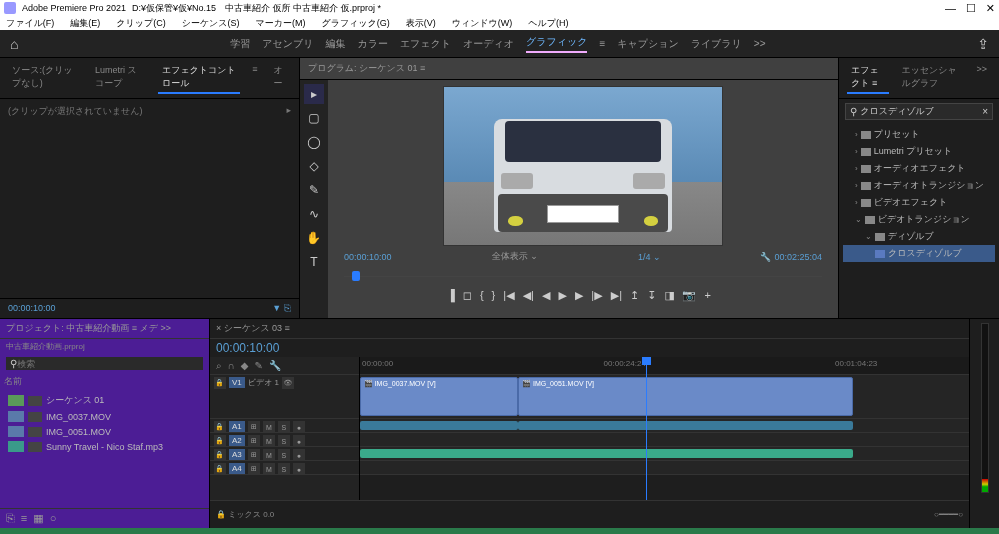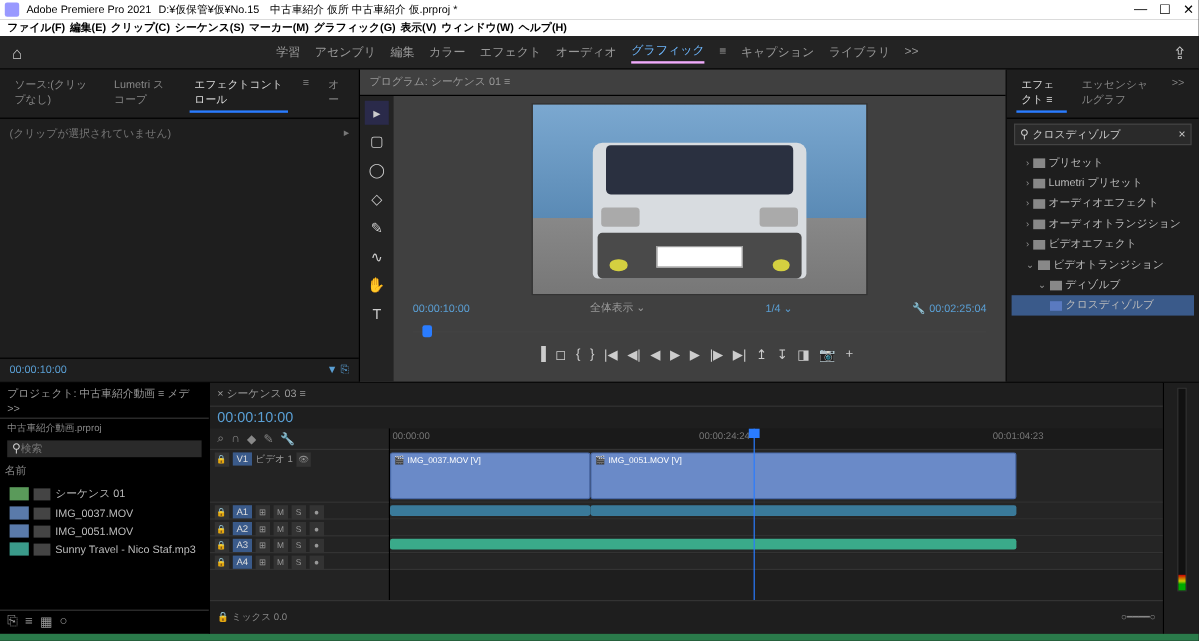--- a/index.html
+++ b/index.html
@@ -1,21 +1,21 @@
 <!DOCTYPE html>
 <html><head>
 <meta charset="utf-8">
 <style>
 * { box-sizing: border-box; margin: 0; padding: 0; font-family: sans-serif; }
 body { background: #1a1a1a; color: #ccc; font-size: 10px; width: 999px; height: 534px; overflow: hidden; }
 .titlebar { background: #fff; color: #000; height: 16px; display: flex; align-items: center; padding: 0 4px; font-size: 9px; justify-content: space-between; }
 .titlebar .left { display: flex; gap: 6px; align-items: center; }
 .titlebar .pr-logo { width: 12px; height: 12px; background: #9999ff; display: inline-block; border-radius: 2px; }
 .titlebar .win-btns { display: flex; gap: 10px; font-size: 11px; }
-.menubar { background: #fff; color: #000; height: 14px; display: flex; gap: 4px; padding: 0 6px; font-size: 9px; align-items: center; font-weight: bold; }
+.menubar { background: #fff; color: #000; height: 14px; display: flex; gap: 16px; padding: 0 6px; font-size: 9px; align-items: center; }
 .workspace-bar { background: #232323; height: 28px; display: flex; align-items: center; justify-content: space-between; padding: 0 10px; border-bottom: 1px solid #000; }
 .workspace-tabs { display: flex; gap: 12px; align-items: center; font-size: 10px; color: #999; margin: 0 auto; }
 .workspace-tabs .tab.active { color: #6eb8ff; border-bottom: 2px solid #f0abfc; padding-bottom: 2px; }
 .workspace-bar .home-icon, .workspace-bar .share-icon { color: #ccc; font-size: 14px; }
 
 .main-area { display: flex; height: 260px; }
 .left-panel { width: 300px; background: #1e1e1e; border-right: 1px solid #000; display: flex; flex-direction: column; }
 .panel-tabs { display: flex; gap: 8px; padding: 4px 8px; font-size: 9px; color: #888; border-bottom: 1px solid #000; }
 .panel-tabs .tab { padding: 2px 4px; }
 .panel-tabs .tab.active { color: #ddd; border-bottom: 2px solid #2a7cff; }
@@ -54,21 +54,21 @@
 .search-box input { background: none; border: none; color: #ccc; font-size: 9px; flex: 1; outline: none; }
 .fx-tree { padding: 2px 4px; font-size: 9px; color: #bbb; }
 .fx-item { padding: 2px 2px 2px 12px; display: flex; align-items: center; gap: 3px; cursor: pointer; }
 .fx-item.nested { padding-left: 22px; }
 .fx-item.nested2 { padding-left: 32px; }
 .fx-item.selected { background: #3a5a8a; }
 .folder-icon { width: 10px; height: 8px; background: #888; display: inline-block; }
 .caret { font-size: 8px; color: #888; }
 
 .lower-area { display: flex; height: 210px; border-top: 1px solid #000; }
-.project-panel { width: 175px; background: #000000; border-right: 1px solid #000; display: flex; flex-direction: column; }
+.project-panel { width: 210px; background: #4c1d95; border-right: 1px solid #000; display: flex; flex-direction: column; }
 .proj-header { padding: 3px 6px; font-size: 9px; color: #999; border-bottom: 1px solid #333; }
 .proj-search { margin: 3px 6px; background: #2a2a2a; padding: 1px 4px; display: flex; }
 .proj-search input { background: none; border: none; color: #ccc; font-size: 9px; flex: 1; outline: none; }
 .proj-list { flex: 1; padding: 2px 4px; }
 .proj-list-header { color: #888; font-size: 9px; padding: 2px 4px; }
 .proj-item { display: flex; align-items: center; gap: 4px; padding: 2px 4px; font-size: 9px; color: #bbb; cursor: pointer; }
 .proj-icon { width: 16px; height: 11px; display: inline-block; }
 .proj-icon.seq { background: #5a9a5a; }
 .proj-icon.vid { background: #5a7aaa; }
 .proj-icon.aud { background: #3a9a8a; }

